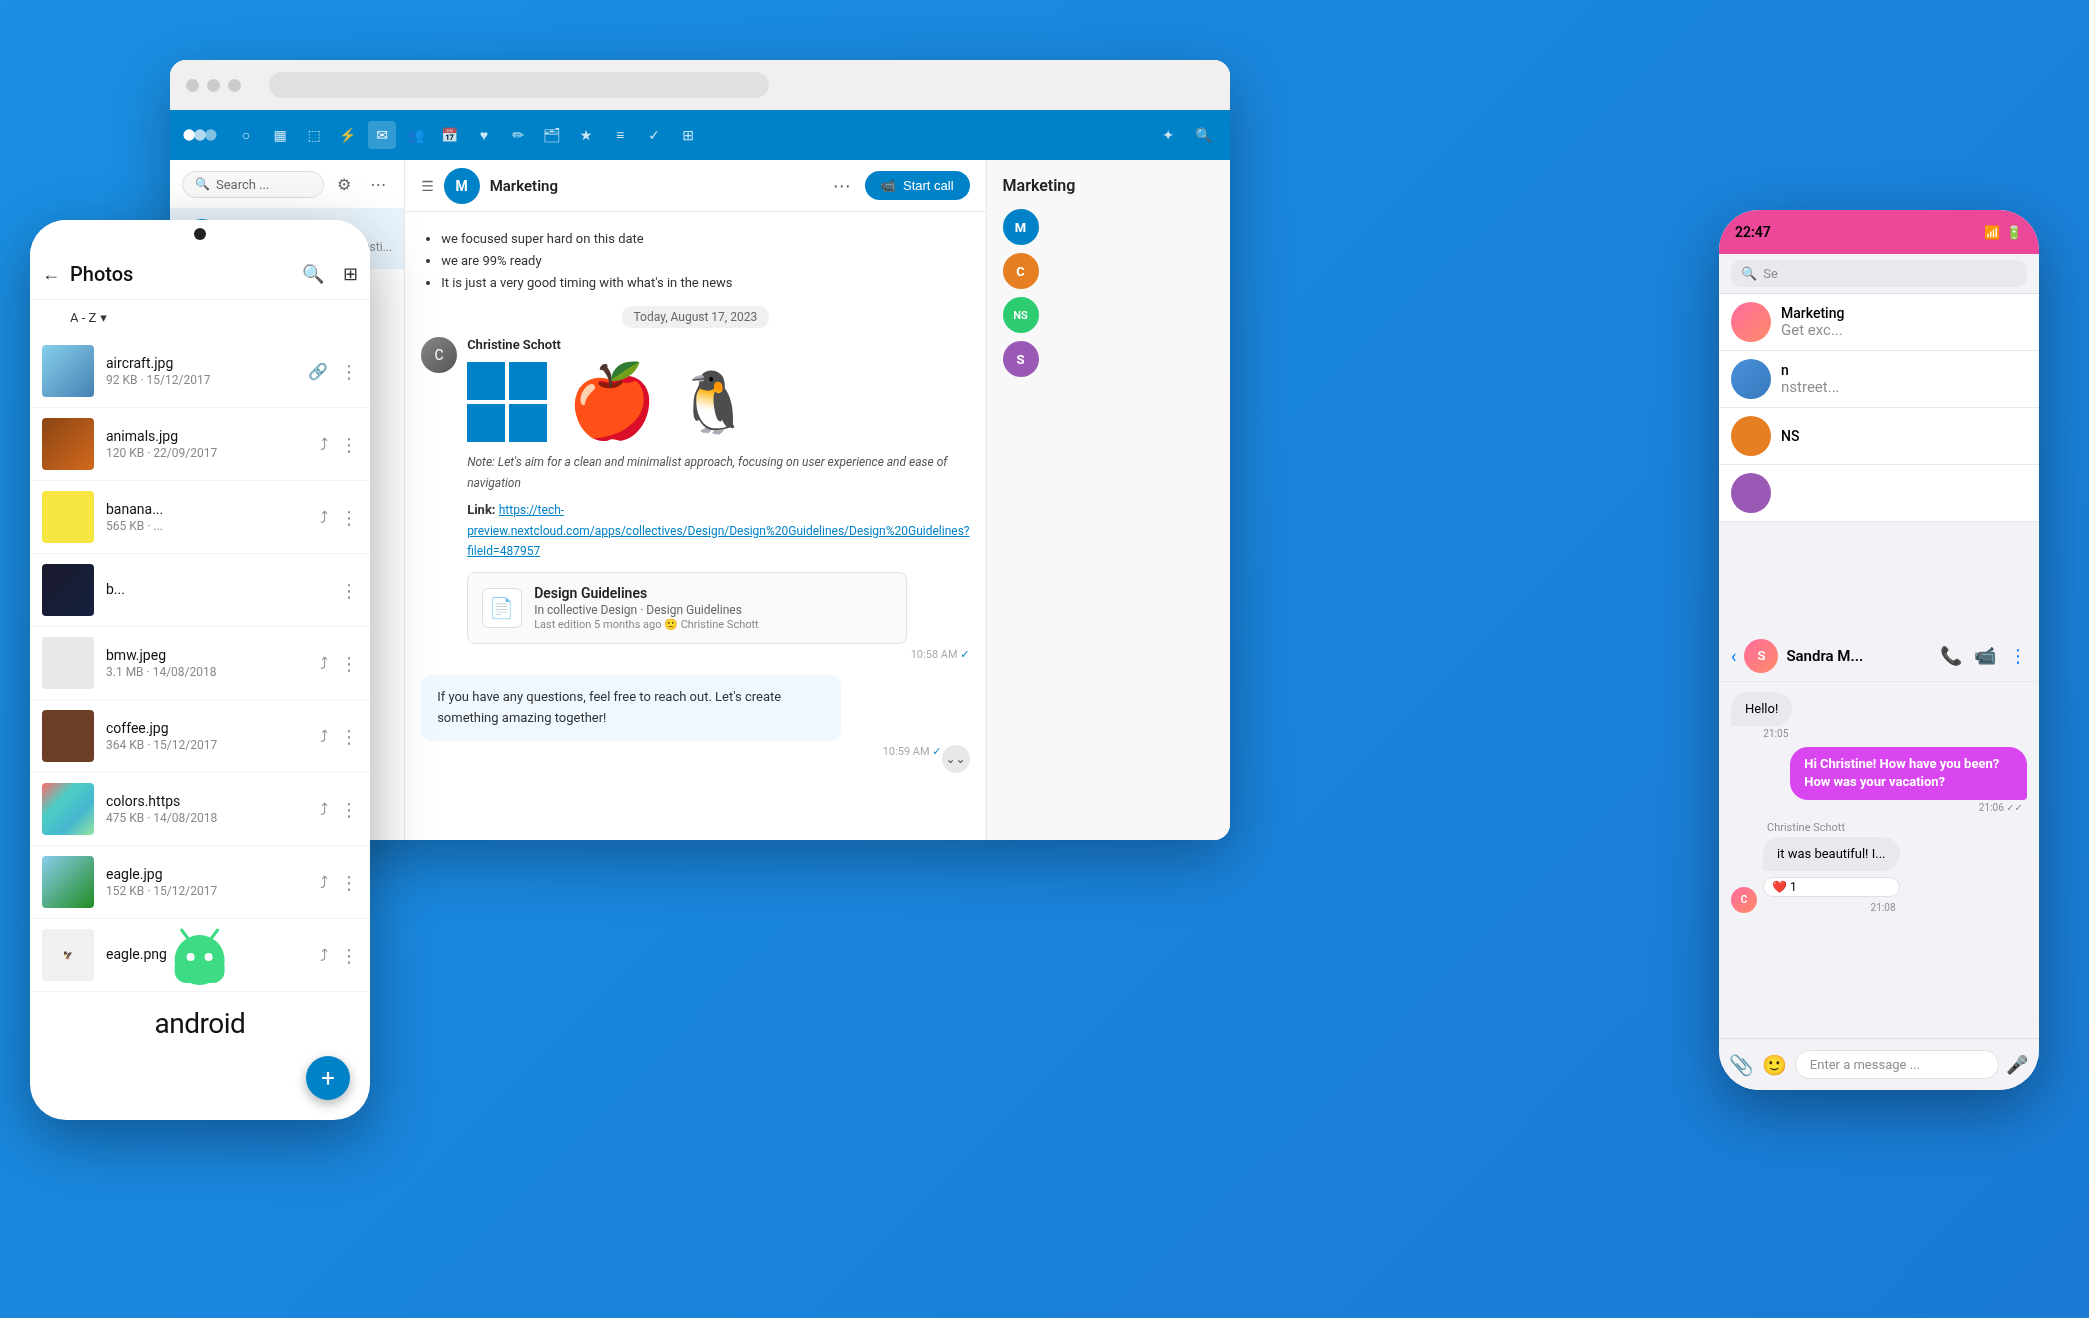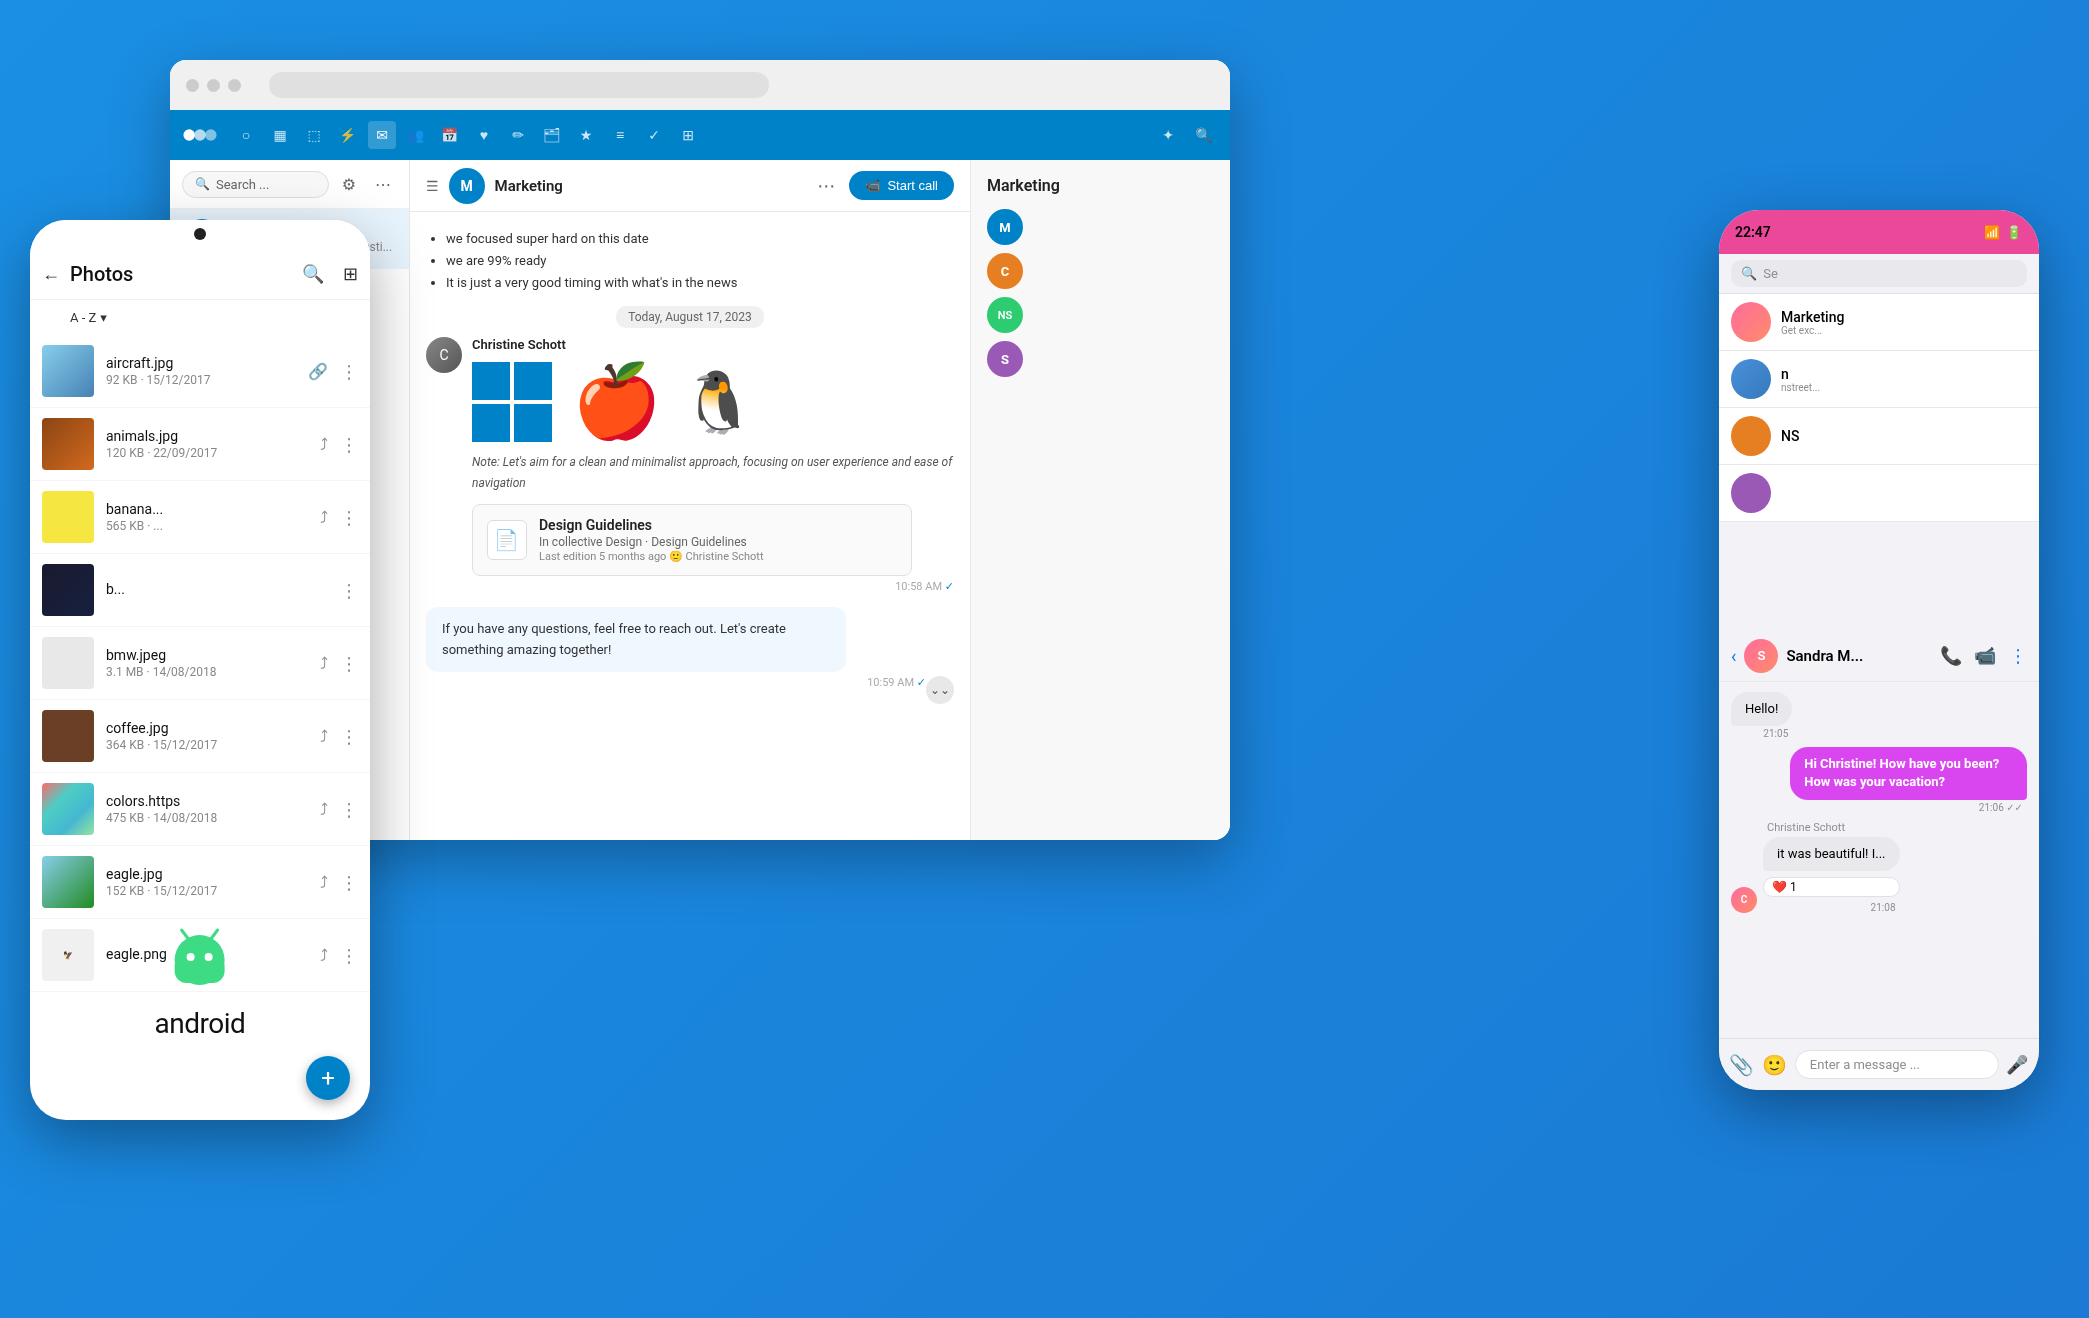--- a/index.html
+++ b/index.html
@@ -910,21 +910,21 @@
       overflow: hidden;
     }
 
     .ios-conv-name {
       font-size: 14px;
       font-weight: 500;
       color: #000;
     }
 
     .ios-conv-preview {
-      font-size: 10px;
+      font-size: 15px;
       color: #8e8e93;
       white-space: nowrap;
       overflow: hidden;
       text-overflow: ellipsis;
     }
 
     
     .ios-input-bar {
       height: 52px;
       background: #f2f2f7;
@@ -1061,20 +1061,24 @@
                   <div></div>
               </div>
 
               <div class="apple-logo">🍎</div>
 
               <div class="linux-logo">🐧</div>
             </div>
             <div class="msg-text">
               <em>Note: Let's aim for a clean and minimalist approach, focusing on user experience and ease of navigation</em>
             </div>
+            <div class="msg-text" style="margin-top:6px;">
+              <strong>Link: </strong>
+              <a href="#" style="color:#0082c9; font-size:12px;">https://tech-preview.nextcloud.com/apps/collectives/Design/Design%20Guidelines/Design%20Guidelines?fileId=487957</a>
+            </div>
 
             <div class="guideline-card">
               <div class="guideline-icon">📄</div>
               <div class="guideline-info">
                 <div class="guideline-title">Design Guidelines</div>
                 <div class="guideline-sub">In collective Design · Design Guidelines</div>
                 <div class="guideline-edition">Last edition 5 months ago 🙂 Christine Schott</div>
               </div>
             </div>
             <div class="msg-time">

